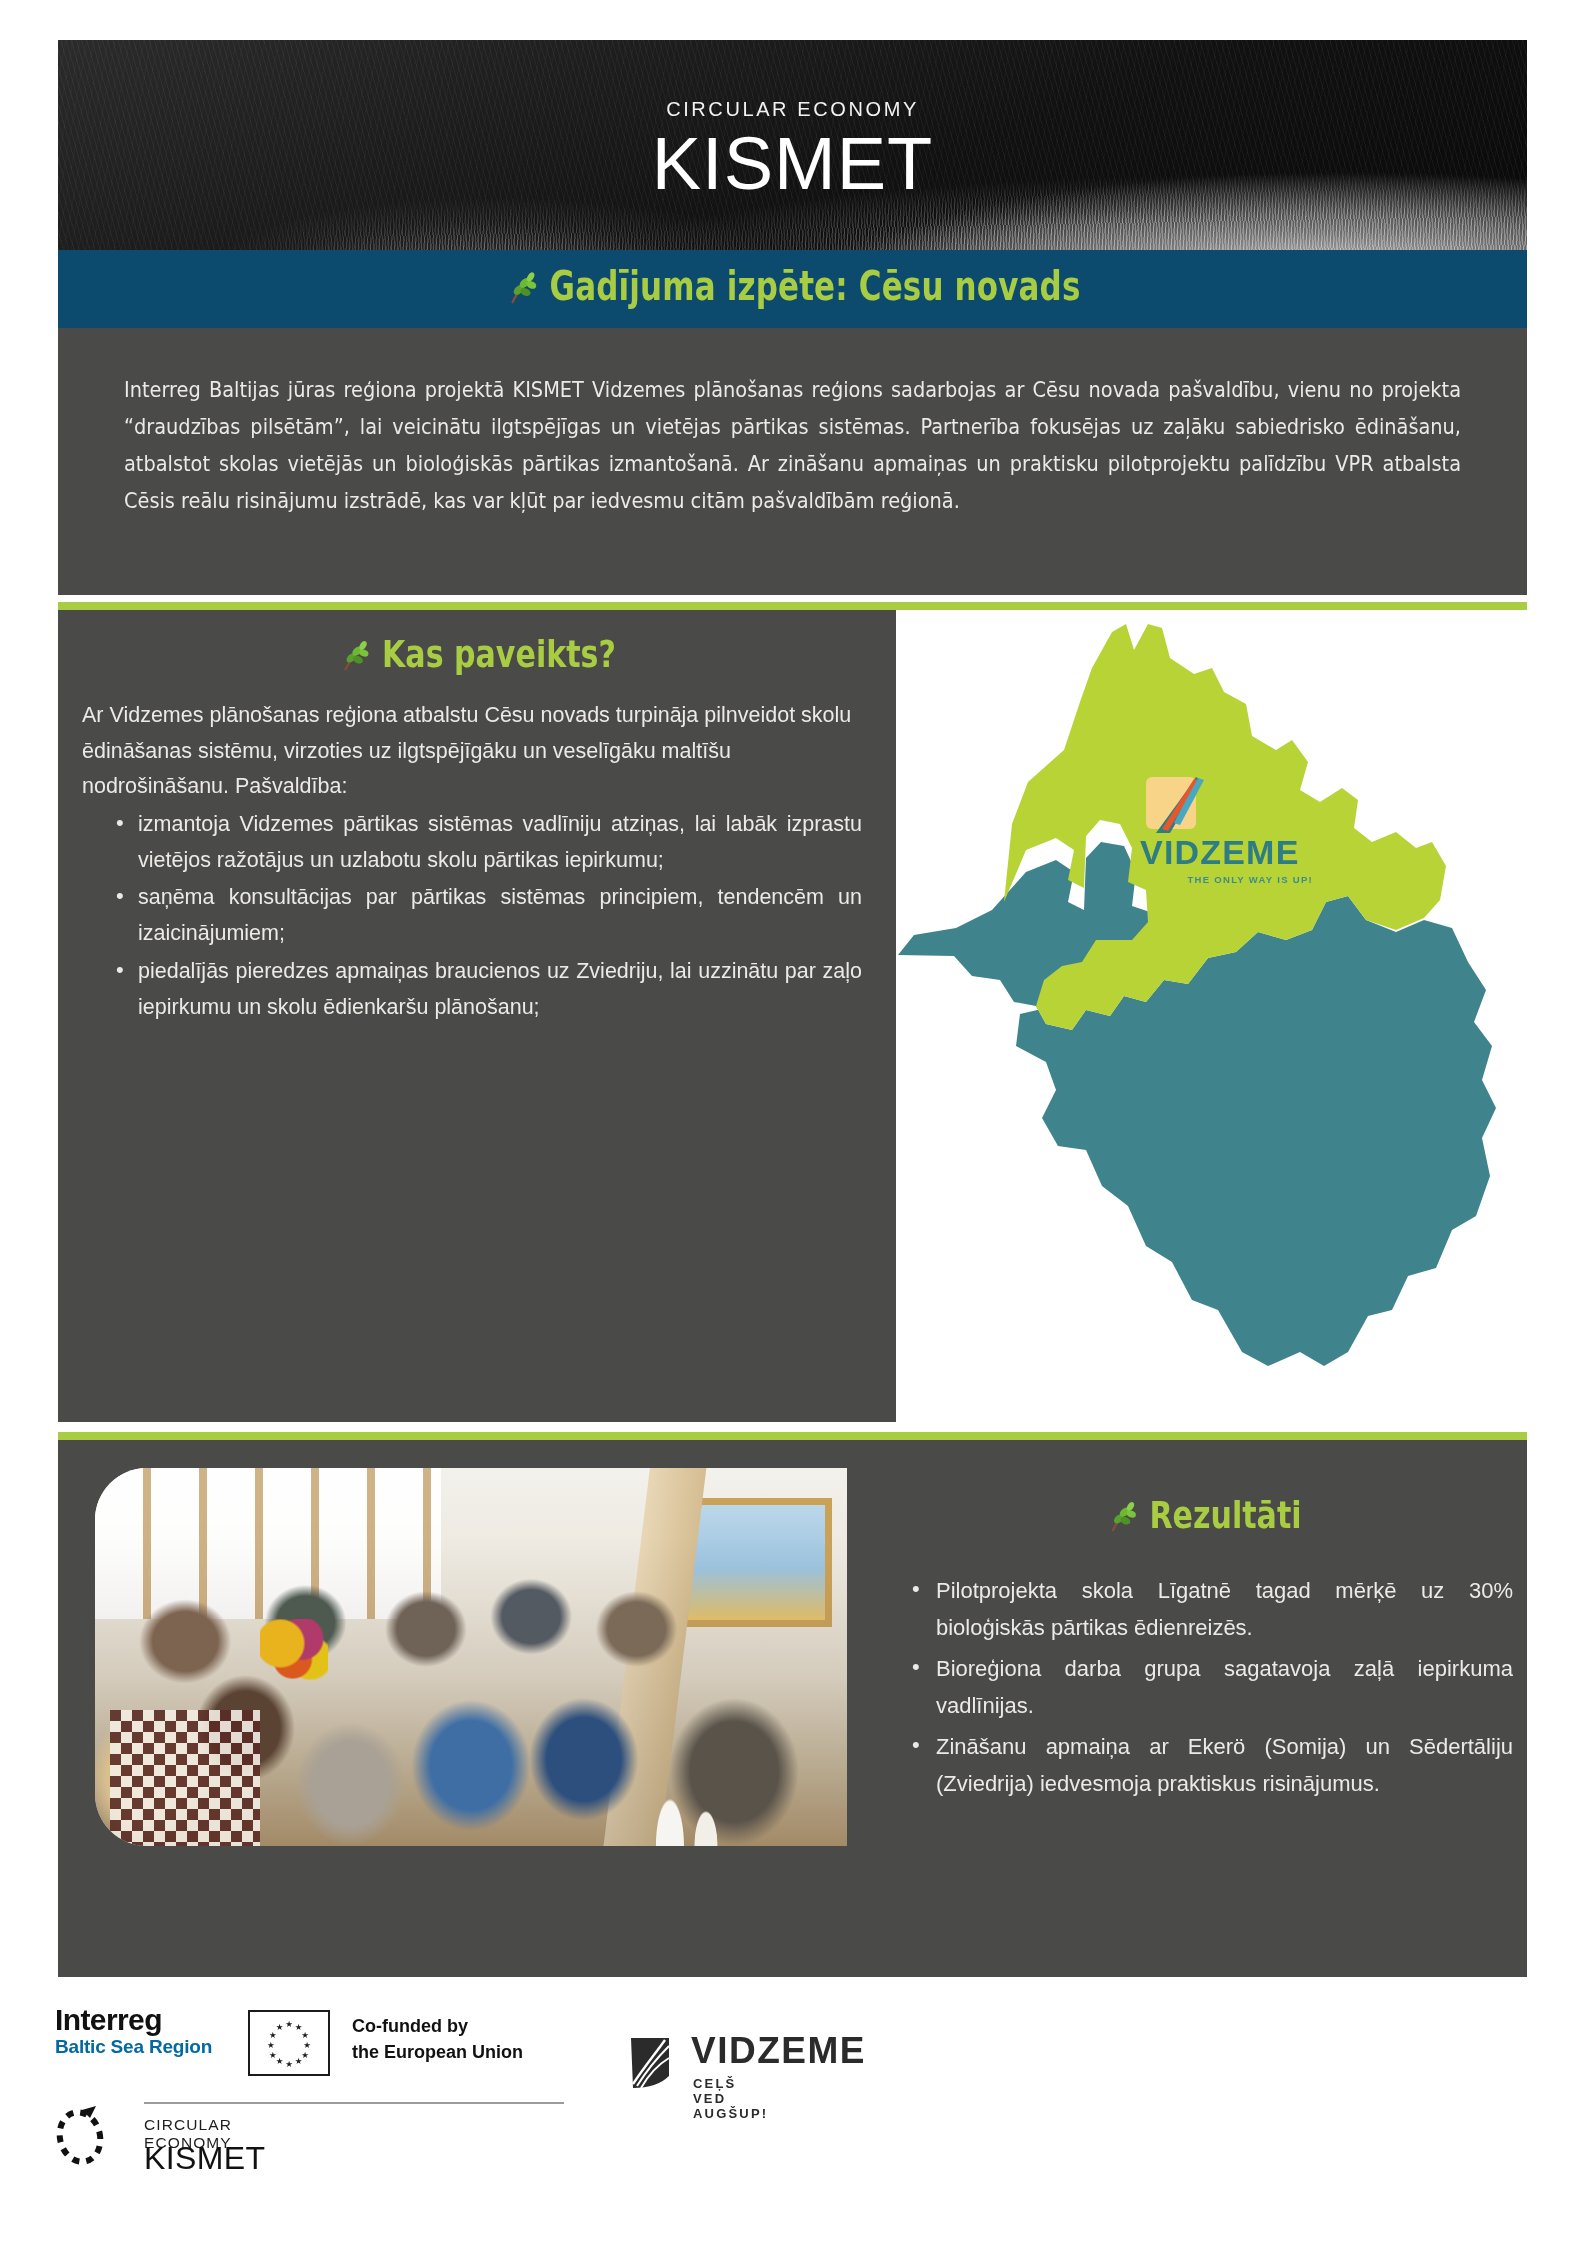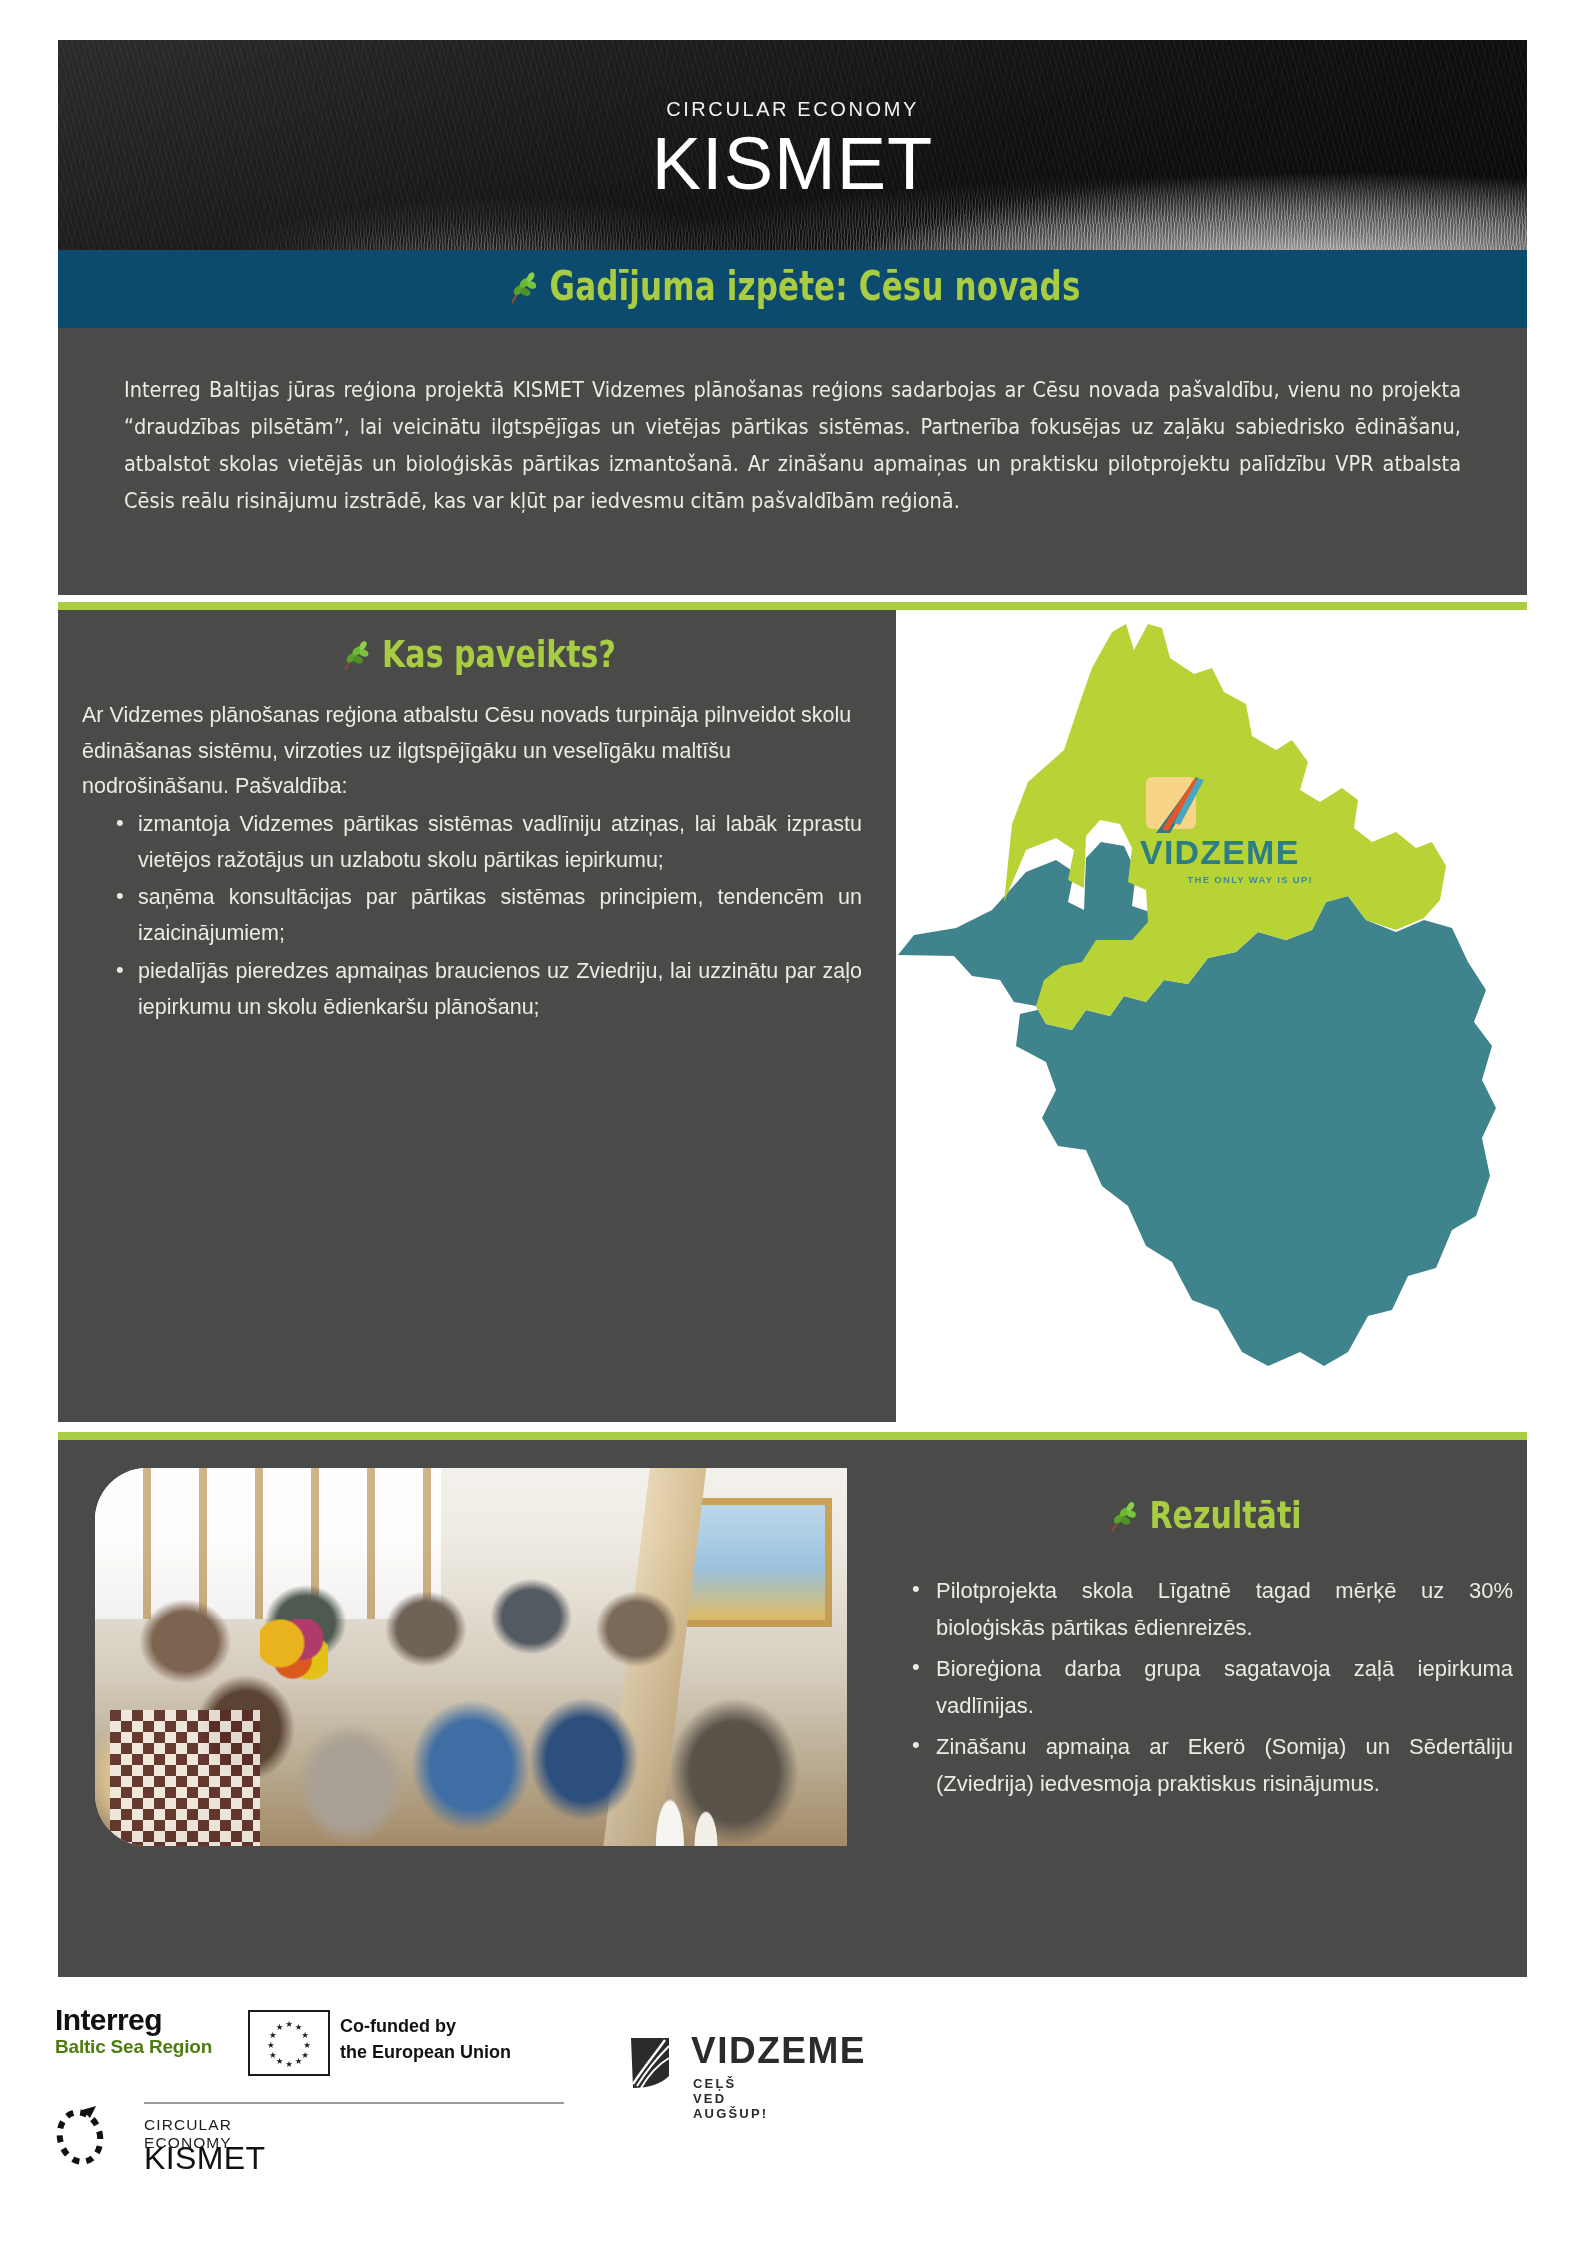--- a/index.html
+++ b/index.html
@@ -205,24 +205,24 @@
     text-align:justify; padding-left:24px; margin-bottom:5px;
   }
   .bot-right li::before{
     content:"•"; position:absolute; left:0; top:-2px; font-size:22px; color:#eceae6;
   }
 
   
   .footer { position:absolute; left:0; top:1990px; width:1587px; height:255px; background:#fff; }
   .f-interreg { position:absolute; left:55px; top:14px; }
   .f-interreg .ir-1 { font-size:30px; font-weight:700; color:#111; letter-spacing:-.6px; line-height:1.05; }
-  .f-interreg .ir-2 { font-size:19px; font-weight:700; color:#4d7c0f; letter-spacing:-.2px; }
+  .f-interreg .ir-2 { font-size:19px; font-weight:700; color:#0369a1; letter-spacing:-.2px; }
   .eu-box { position:absolute; left:248px; top:20px; width:82px; height:66px; border:2px solid #1b1b1b; }
   .eu-stars { position:absolute; inset:0; }
-  .f-eu-text { position:absolute; left:340px; top:24px; font-size:18px; font-weight:700; color:#111; line-height:1.42; }
+  .f-eu-text { position:absolute; left:352px; top:24px; font-size:18px; font-weight:700; color:#111; line-height:1.42; }
   .f-kismet { position:absolute; left:52px; top:112px; }
   .km-ring { position:absolute; left:0; top:2px; width:56px; height:62px; }
   .km-rule { position:absolute; left:92px; top:0px; width:420px; height:1.5px; background:#9b9b9b; }
   .km-ce { position:absolute; left:92px; top:14px; font-size:15.5px; letter-spacing:1.1px; color:#1d1d1d; }
   .km-name { position:absolute; left:92px; top:38px; font-size:32px; letter-spacing:.4px; color:#111; }
   .f-vidzeme { position:absolute; left:625px; top:38px; }
   .fv-mark { position:absolute; left:0; top:4px; width:52px; height:58px; }
   .fv-name { position:absolute; left:66px; top:2px; font-size:37px; font-weight:700; letter-spacing:1.5px; color:#2b2b2b; }
   .fv-tag { position:absolute; left:68px; top:48px; font-size:13px; font-weight:700; letter-spacing:2.2px; color:#2b2b2b; }
 </style>

